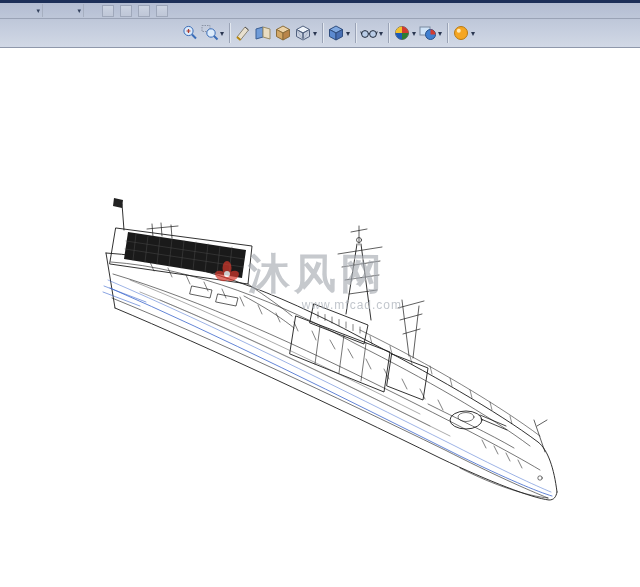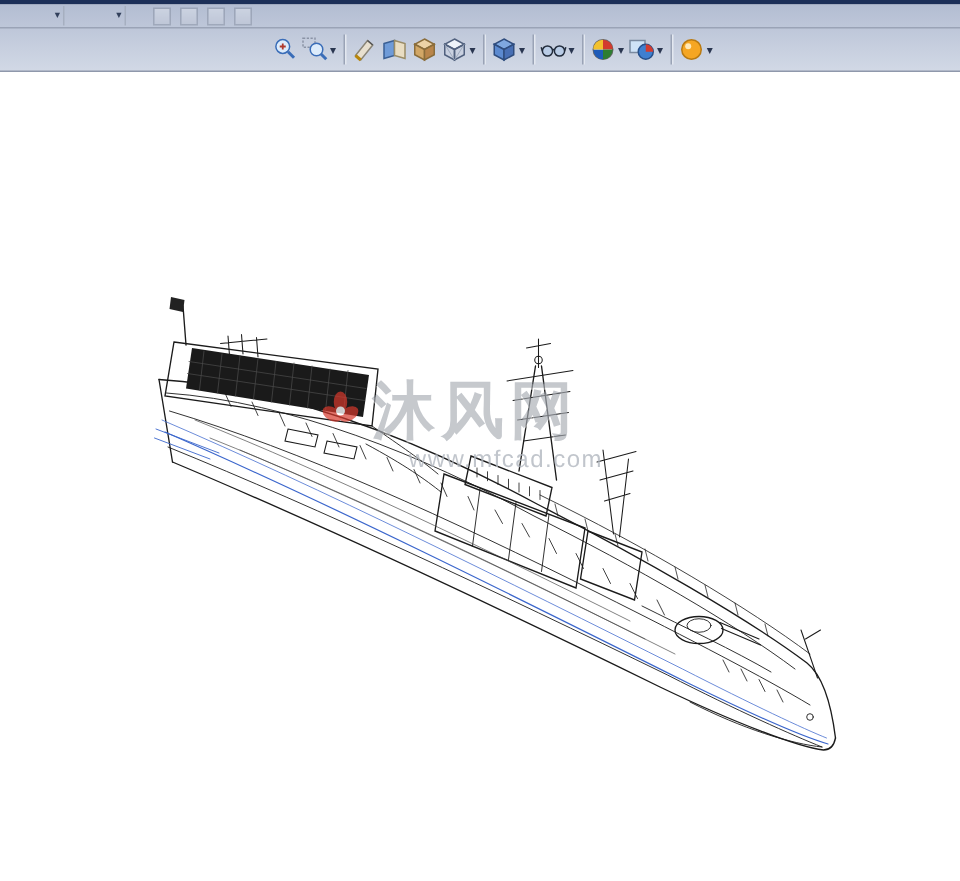--- a/index.html
+++ b/index.html
@@ -15,21 +15,21 @@
   .view-toolbar{height:28px;display:flex;align-items:center;padding-left:180px;border-bottom:1px solid #8f98ab;}
   .tb-btn{height:24px;display:flex;align-items:center;padding:0 1px;border-radius:2px;cursor:default;}
   .tb-btn svg{display:block;}
   .tb-caret{font-size:8px;color:#2a3650;padding:0 1px;}
   .tb-sep{width:1px;height:20px;background:#9aa3b6;margin:0 3px;box-shadow:1px 0 0 #e3e8f0;}
   .viewport{position:relative;width:640px;height:540px;background:#ffffff;padding-left:36px;}
   .ship-svg{position:absolute;left:0;top:0;}
   .watermark{position:absolute;left:212px;top:198px;opacity:.78;pointer-events:none;}
   .wm-main{display:flex;align-items:center;gap:6px;}
   .wm-brand{font-size:42px;font-weight:bold;letter-spacing:4px;color:rgba(132,138,148,.6);text-shadow:0 1px 0 rgba(255,255,255,.6);}
-  .wm-site{font-size:16px;color:#b0b6be;letter-spacing:1px;text-align:right;width:190px;margin-top:-4px;}
+  .wm-site{font-size:12px;color:#b0b6be;letter-spacing:1px;text-align:right;width:190px;margin-top:-4px;}
 </style>
 </head>
 <body>
 
 <div class="window">
   <div class="top-edge"></div>
 
   <div class="chrome">
 
     <div class="menubar-strip">

